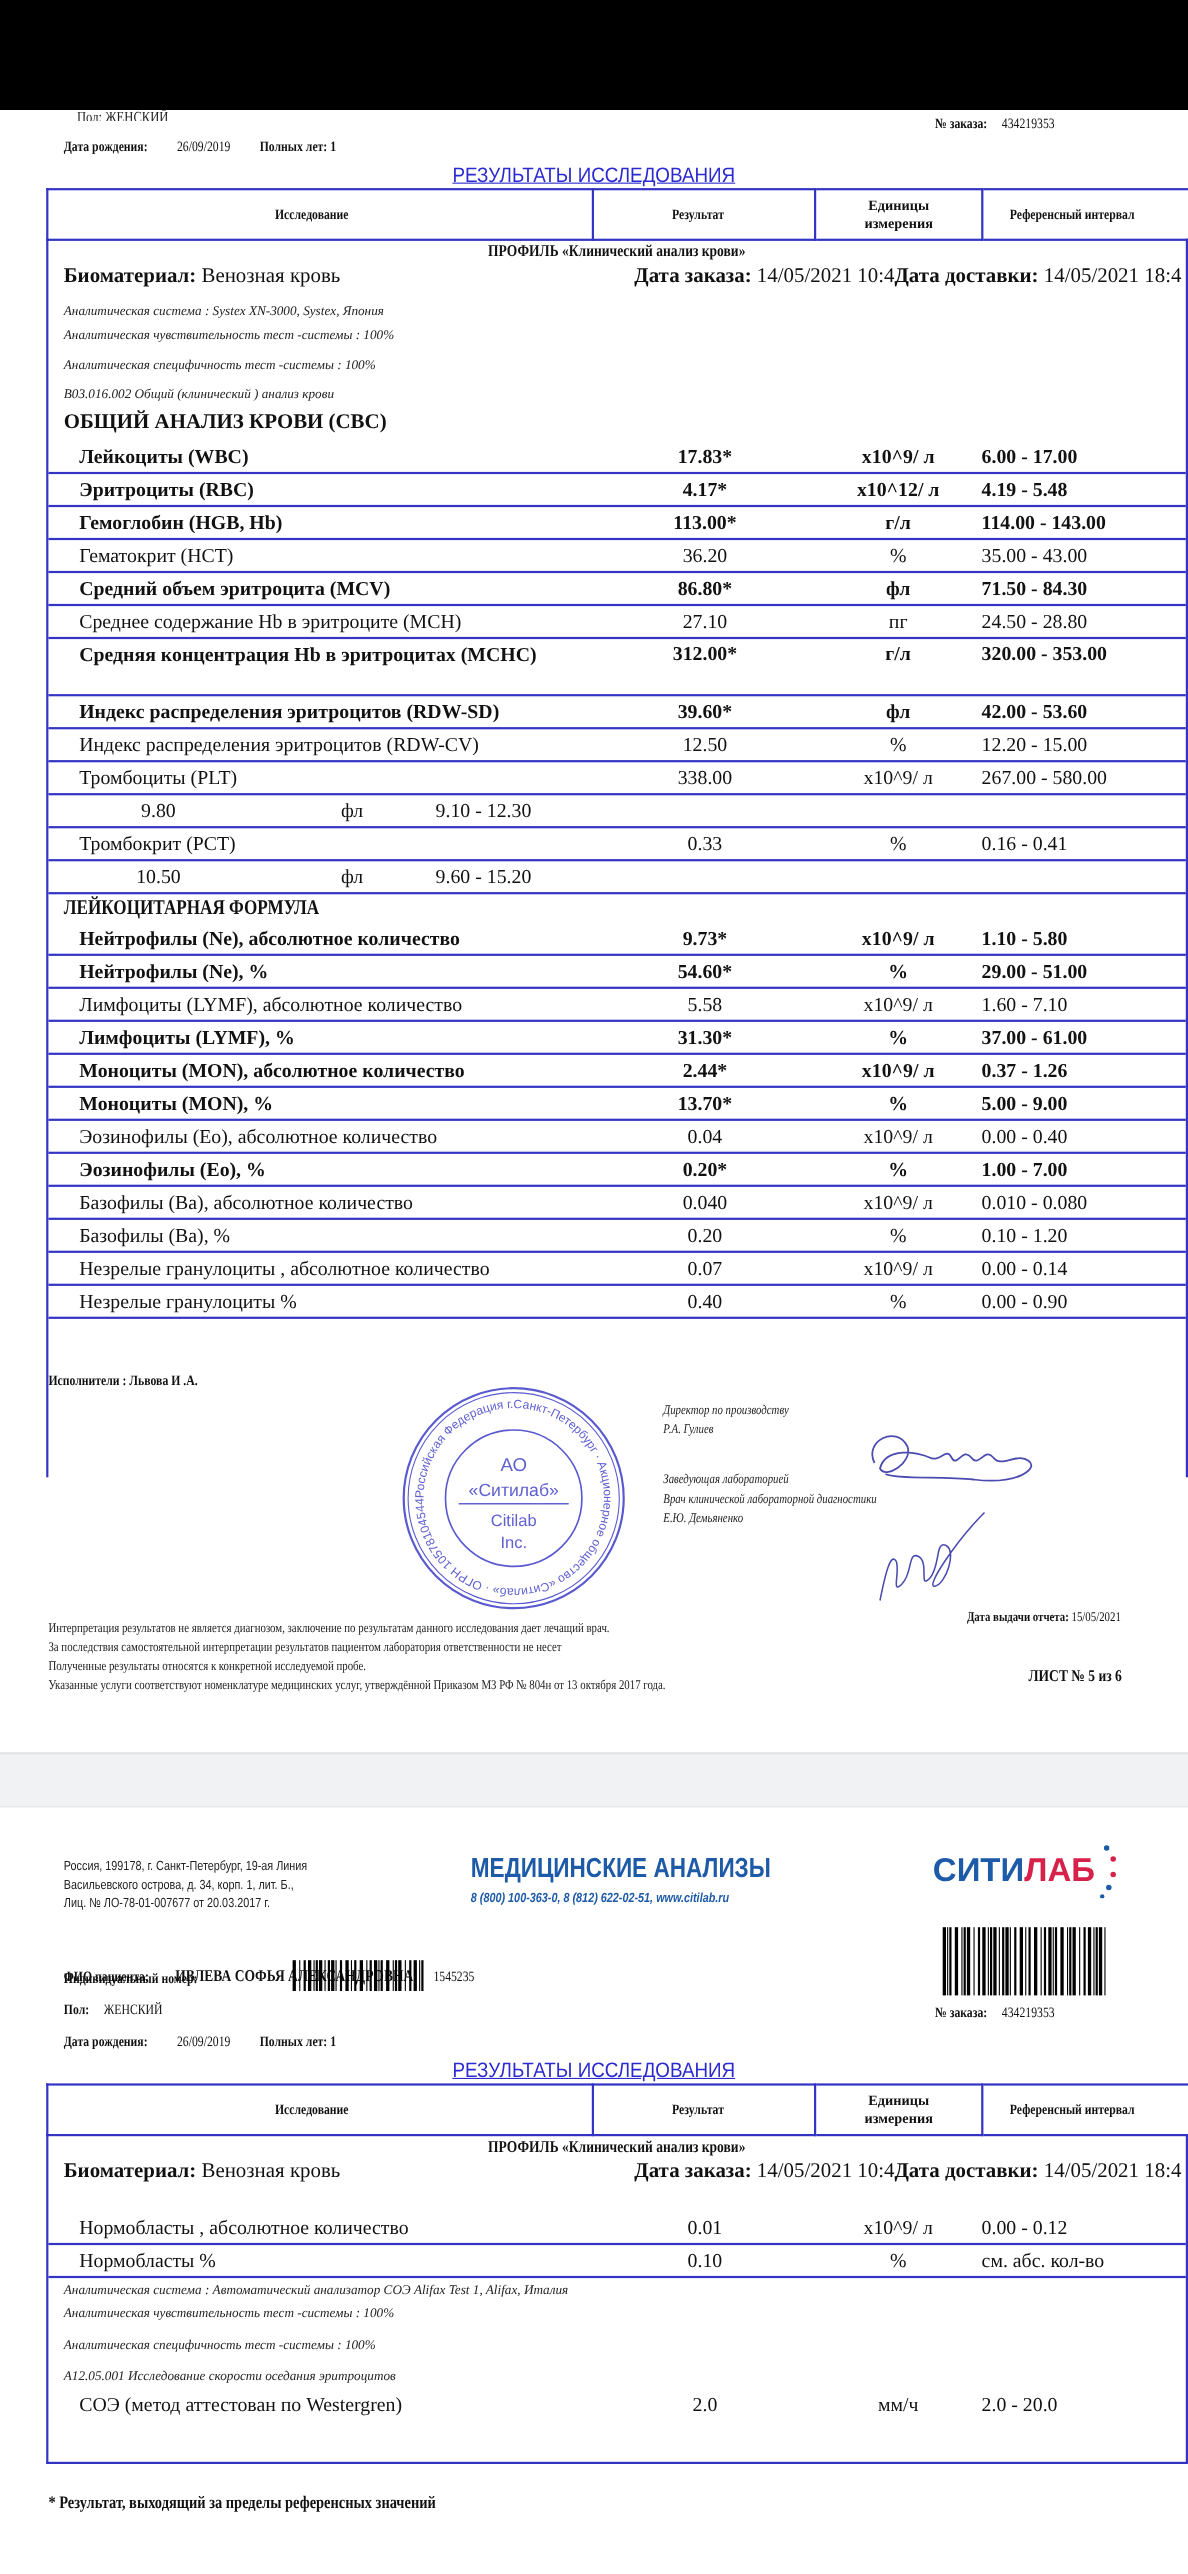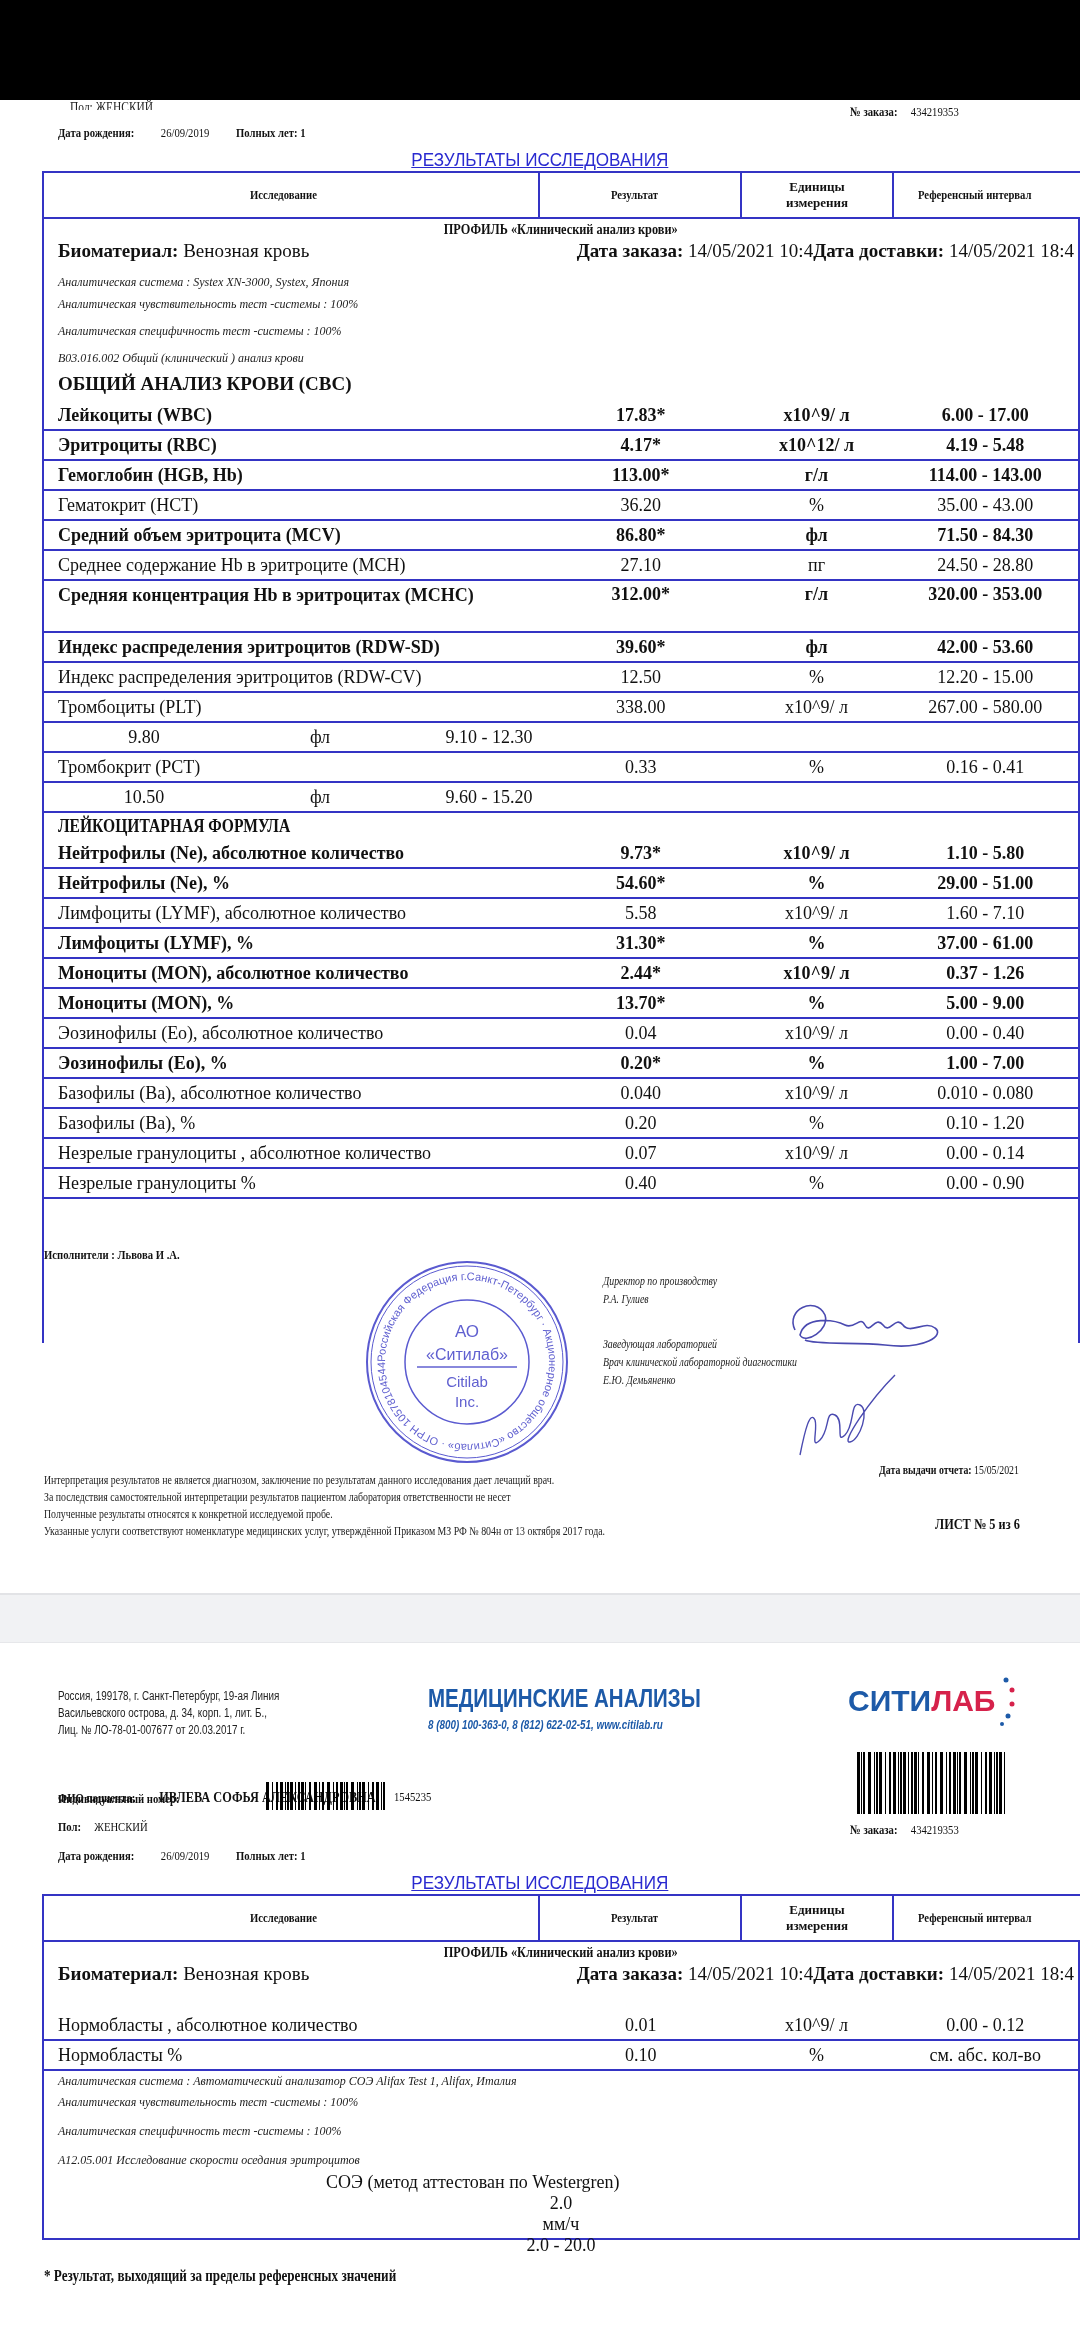--- a/index.html
+++ b/index.html
@@ -36,24 +36,24 @@
   .bio .l { position: absolute; left: 14px; top: 2px; }
   .bio .r { position: absolute; right: 4px; top: 2px; white-space: nowrap; }
   .bio b { font-weight: bold; }
   .note { font-style: italic; font-size: 12px; padding-left: 14px; color: #222; line-height: 17px; }
   .section { font-weight: bold; font-size: 19px; padding-left: 14px; }
 
   .row { display: flex; align-items: center; border-bottom: 2px solid #3434c4; height: 30px; font-size: 18px; }
   .row.tall { height: 52px; align-items: flex-start; padding-top: 3px; }
   .row.noborder { border-bottom: none; }
   .row.b { font-weight: bold; }
-  .row .n { width: 498px; padding-left: 14px; line-height: 22px; }
+  .row .n { width: 498px; padding-left: 28px; line-height: 22px; }
   .row .val { width: 200px; text-align: center; }
   .row .u { width: 152px; text-align: center; }
-  .row .ref { width: 186px; text-align: center; }
+  .row .ref { width: 186px; text-align: left; }
 
   .sign { position: absolute; font-size: 12px; line-height: 18px; color: #222; font-style: italic; }
   .stamp { position: absolute; left: 362px; top: 1157px; width: 210px; height: 210px; }
   .disclaimer { position: absolute; left: 44px; top: 1372px; font-size: 12px; line-height: 17px; color: #222; }
   .sheet { position: absolute; right: 42px; top: 1416px; font-weight: bold; font-size: 15px; }
   .issue-date { position: absolute; right: 30px; top: 1363px; font-size: 12px; font-weight: bold; }
   .issue-date .v { font-weight: normal; }
 
   .lab-address { position: absolute; left: 58px; top: 44px; font-family: "Liberation Sans", sans-serif; font-size: 12px; line-height: 17px; color: #222; }
   .lab-title { position: absolute; left: 428px; top: 40px; font-family: "Liberation Sans", sans-serif; color: #1d5aa8; font-weight: bold; font-size: 25px; }
@@ -464,21 +464,21 @@
           <span class="n">Нормобласты  %</span>
           <span class="val">0.10</span>
           <span class="u">%</span>
           <span class="ref">см. абс. кол-во</span>
         </div>
       </div>
     <div class="note" style="margin-top:2px;">Аналитическая система  : Автоматический анализатор СОЭ    Alifax Test 1, Alifax,   Италия</div>
     <div class="note" style="margin-top:4px;">Аналитическая чувствительность тест    -системы : 100%</div>
     <div class="note" style="margin-top:12px;">Аналитическая специфичность тест    -системы : 100%</div>
     <div class="note" style="margin-top:12px;">A12.05.001   Исследование скорости оседания  эритроцитов</div>
-    <div class="row noborder" style="margin-top:2px;flex-direction:column;">
+    <div class="row noborder" style="margin-top:2px;">
       <span class="n">СОЭ (метод аттестован по    Westergren)</span>
       <span class="val">2.0</span>
       <span class="u">мм/ч</span>
       <span class="ref">2.0 - 20.0</span>
     </div>
   </div>
 
   <div class="footnote" style="top:623px;"><span class="condensed">* Результат, выходящий за пределы референсных значений</span></div>
 </div>
 

